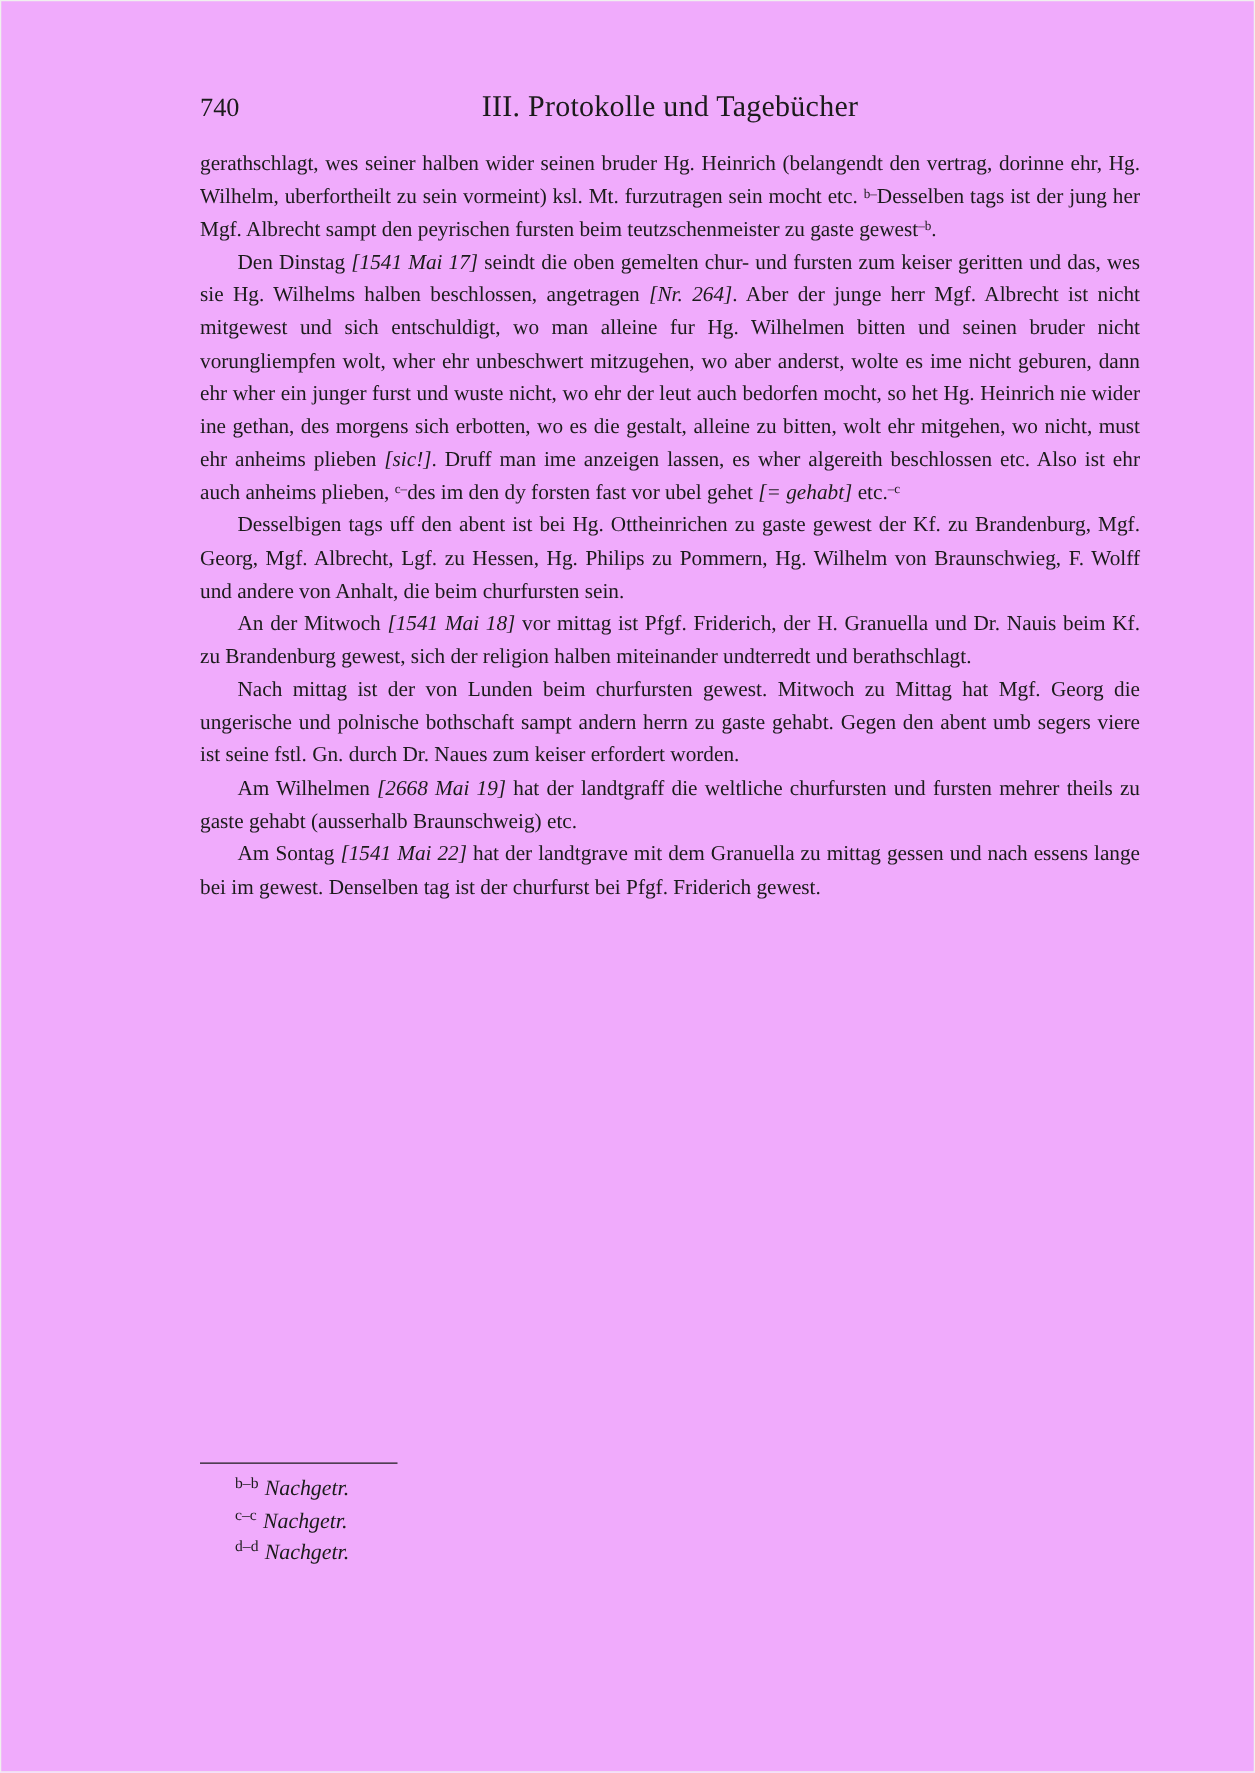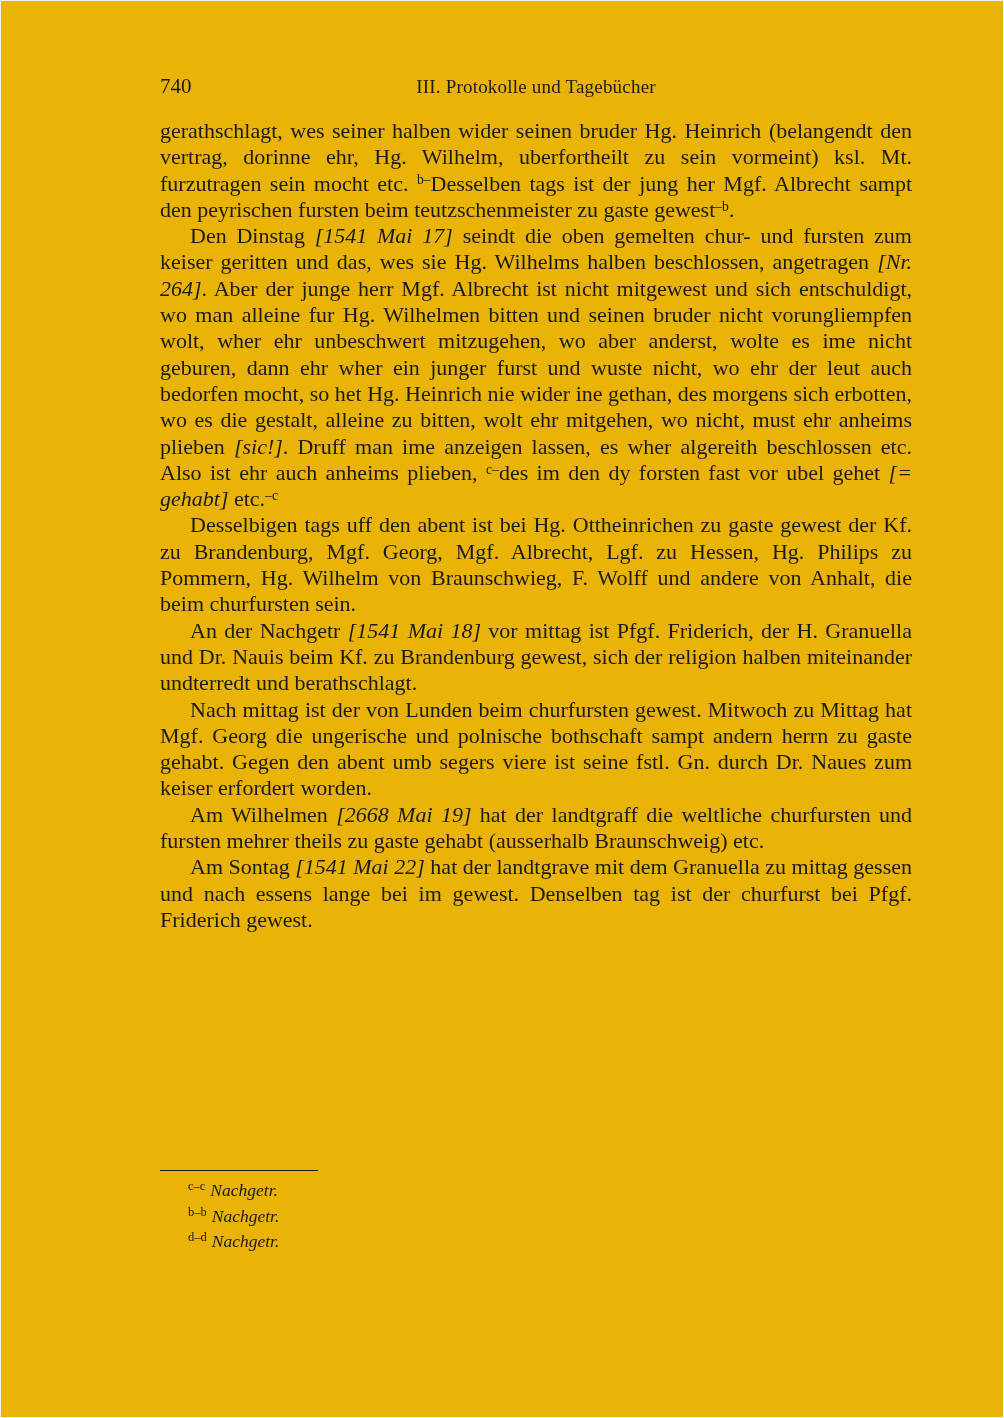--- a/index.html
+++ b/index.html
@@ -4,21 +4,21 @@
 <style>
   html, body {
     margin: 0;
     padding: 0;
     background: #ffffff;
   }
   .page {
     position: relative;
     width: 1004px;
     height: 1418px;
-    background: #eab308;
+    background: #f0abfc;
     color: #1b1b1b;
     font-family: "Liberation Serif", "DejaVu Serif", serif;
     box-shadow: inset 0 0 0 1px #f0f0ee;
     overflow: hidden;
   }
   .page-header {
     position: absolute;
     left: 160px;
     top: 74px;
     width: 752px;
@@ -27,30 +27,30 @@
     line-height: 24px;
   }
   .page-number {
     position: absolute;
     left: 0;
     top: 0;
     font-size: 21px;
   }
   .running-head {
     display: inline-block;
-    font-size: 19px;
+    font-size: 24px;
     letter-spacing: 0.2px;
     font-family: Liberation Serif, serif;
   }
   .body-text {
     position: absolute;
     left: 160px;
     top: 118px;
     width: 752px;
-    font-size: 22px;
+    font-size: 17px;
     line-height: 26.3px;
     text-align: justify;
   }
   .body-text p {
     margin: 0;
     padding: 0;
   }
   .body-text p.indent {
     text-indent: 30px;
   }
@@ -92,28 +92,28 @@
 
   <header class="page-header">
     <span class="page-number">740</span>
     <span class="running-head">III. Protokolle und Tagebücher</span>
   </header>
 
   <main class="body-text">
       <p class=""><span>gerathschlagt, wes seiner halben wider seinen bruder Hg. Heinrich (belangendt den vertrag, dorinne ehr, Hg. Wilhelm, uberfortheilt zu sein vormeint) ksl. Mt. furzutragen sein mocht etc. </span><sup>b–</sup><span>Desselben tags ist der jung her Mgf. Albrecht sampt den peyrischen fursten beim teutzschenmeister zu gaste gewest</span><sup>–b</sup><span>.</span></p>
       <p class="indent"><span>Den Dinstag </span><i>[1541 Mai 17]</i><span> seindt die oben gemelten chur- und fursten zum keiser geritten und das, wes sie Hg. Wilhelms halben beschlossen, angetragen </span><i>[Nr. 264]</i><span>. Aber der junge herr Mgf. Albrecht ist nicht mitgewest und sich entschuldigt, wo man alleine fur Hg. Wilhelmen bitten und seinen bruder nicht vorungliempfen wolt, wher ehr unbeschwert mitzugehen, wo aber anderst, wolte es ime nicht geburen, dann ehr wher ein junger furst und wuste nicht, wo ehr der leut auch bedorfen mocht, so het Hg. Heinrich nie wider ine gethan, des morgens sich erbotten, wo es die gestalt, alleine zu bitten, wolt ehr mitgehen, wo nicht, must ehr anheims plieben </span><i>[sic!]</i><span>. Druff man ime anzeigen lassen, es wher algereith beschlossen etc. Also ist ehr auch anheims plieben, </span><sup>c–</sup><span>des im den dy forsten fast vor ubel gehet </span><i>[= gehabt]</i><span> etc.</span><sup>–c</sup></p>
       <p class="indent"><span>Desselbigen tags uff den abent ist bei Hg. Ottheinrichen zu gaste gewest der Kf. zu Brandenburg, Mgf. Georg, Mgf. Albrecht, Lgf. zu Hessen, Hg. Philips zu Pommern, Hg. Wilhelm von Braunschwieg, F. Wolff und andere von Anhalt, die beim churfursten sein.</span></p>
-      <p class="indent"><span>An der Nachgetr </span><i>[1541 Mai 18]</i><span> vor mittag ist Pfgf. Friderich, der H. Granuella und Dr. Nauis beim Kf. zu Brandenburg gewest, sich der religion halben miteinander undterredt und berathschlagt.</span></p>
+      <p class="indent"><span>An der Mitwoch </span><i>[1541 Mai 18]</i><span> vor mittag ist Pfgf. Friderich, der H. Granuella und Dr. Nauis beim Kf. zu Brandenburg gewest, sich der religion halben miteinander undterredt und berathschlagt.</span></p>
       <p class="indent"><span>Nach mittag ist der von Lunden beim churfursten gewest. Mitwoch zu Mittag hat Mgf. Georg die ungerische und polnische bothschaft sampt andern herrn zu gaste gehabt. Gegen den abent umb segers viere ist seine fstl. Gn. durch Dr. Naues zum keiser erfordert worden.</span></p>
       <p class="indent"><span>Am Wilhelmen </span><i>[2668 Mai 19]</i><span> hat der landtgraff die weltliche churfursten und fursten mehrer theils zu gaste gehabt (ausserhalb Braunschweig) etc.</span></p>
       <p class="indent"><span>Am Sontag </span><i>[1541 Mai 22]</i><span> hat der landtgrave mit dem Granuella zu mittag gessen und nach essens lange bei im gewest. Denselben tag ist der churfurst bei Pfgf. Friderich gewest.</span></p>
     </main>
 
   <footer class="footnotes">
     <div class="footnote-rule"></div>
     <div class="footnote-list">
+        <div class="footnote"><sup>b–b</sup><i>Nachgetr.</i></div>
         <div class="footnote"><sup>c–c</sup><i>Nachgetr.</i></div>
-        <div class="footnote"><sup>b–b</sup><i>Nachgetr.</i></div>
         <div class="footnote"><sup>d–d</sup><i>Nachgetr.</i></div>
       </div>
   </footer>
 
 </div>
 
 </body></html>

